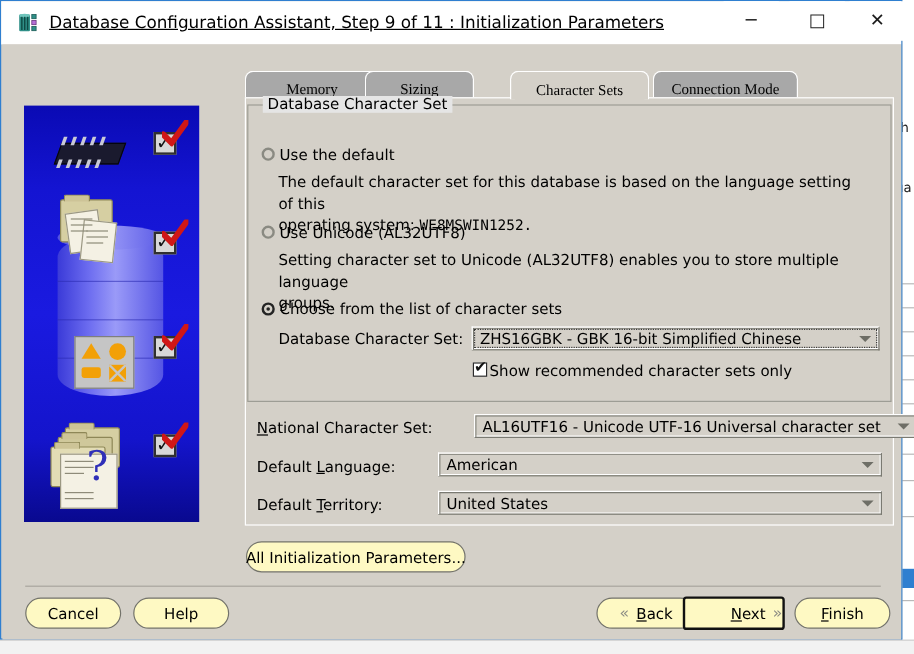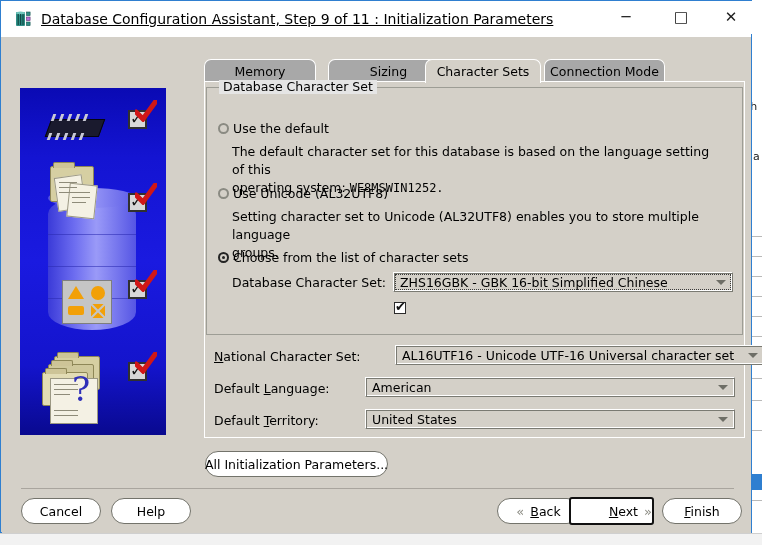--- a/index.html
+++ b/index.html
@@ -79,26 +79,26 @@
   
   #art-q{position:absolute;left:30px;top:268px;width:76px;height:66px;}
   #art-q .qmark{position:absolute;left:22px;top:16px;font-size:34px;color:#2f2fb8;font-family:"DejaVu Serif","Liberation Serif",serif;line-height:34px;}
 
   
   #tabstrip{position:absolute;left:203px;top:58px;width:541px;height:23px;}
   .tab{
     position:absolute;top:0;height:23px;box-sizing:border-box;
     background:#a8a8a8;border:1px solid #ffffff;border-bottom:none;
     border-radius:7px 7px 0 0;
-    display:flex;align-items:center;justify-content:center;
-    font-size:12.5px;color:#000000;cursor:default;white-space:nowrap;
+    display:flex;align-items:flex-end;justify-content:center;
+    font-size:12.5px;color:#000000;cursor:default;white-space:nowrap;font-family:Liberation Serif, serif;
   }
   .tab.active{background:#d4d0c8;border-color:#ffffff;height:24px;z-index:3;}
   #tab-memory{left:0px;width:112px;}
-  #tab-sizing{left:124px;width:121px;}
+  #tab-sizing{left:100px;width:91px;}
   #tab-charsets{left:221px;width:116px;}
   #tab-connmode{left:340px;width:121px;}
 
   
   #panel{
     position:absolute;left:203px;top:80px;width:541px;height:357px;
     background:#d4d0c8;border:1px solid #ffffff;box-sizing:border-box;
   }
 
   
@@ -129,21 +129,21 @@
   .combo .arrow{position:absolute;right:6px;top:7px;width:0;height:0;
     border-left:5px solid transparent;border-right:5px solid transparent;border-top:5px solid #6e6e66;}
   .combo.focus{outline:1px dotted #3a3a3a;outline-offset:-3px;}
 
   .checkbox{position:absolute;width:12px;height:12px;background:#ffffff;border:1px solid #2b2b2b;box-sizing:border-box;}
   .checkbox .tick{position:absolute;left:0px;top:-3px;font-size:13px;line-height:13px;color:#111111;}
 
   
   .btn{
     position:absolute;height:26px;box-sizing:border-box;
-    background:#ffffff;border:1px solid #73736b;border-radius:13px;
+    background:#fef9c3;border:1px solid #73736b;border-radius:13px;
     display:flex;align-items:center;justify-content:center;gap:6px;
     font-size:12.5px;color:#000000;cursor:default;white-space:nowrap;
   }
   .btn.default{border:2px solid #111111;border-radius:3px;justify-content:flex-end;}
   #btn-allparams{left:204px;top:450px;width:183px;height:26px;}
   #sep-line{position:absolute;left:20px;top:487px;width:713px;height:1px;background:#a9a59e;}
   #btn-cancel{left:20px;top:497px;width:80px;}
   #btn-help{left:110px;top:497px;width:80px;}
   #btn-back{left:496px;top:497px;width:83px;}
   #btn-next{left:568px;top:496px;width:85px;height:28px;}
@@ -345,20 +345,21 @@
 
   <div class="lbl" style="left:231px;top:274px;">Database Character Set:</div>
   <div class="combo focus" style="left:392px;top:271px;width:340px;">
     <div class="val">ZHS16GBK - GBK 16-bit Simplified Chinese</div>
     <div class="arrow"></div>
   </div>
 
   <div class="checkbox" style="left:393px;top:301px;">
     <span class="tick">✔</span>
   </div>
+  <div class="lbl" style="left:407px;top:300px;">Show recommended character sets only</div>
 
   <div class="lbl" style="left:213px;top:348px;"><span class="mnem">N</span>ational Character Set:</div>
   <div class="combo" style="left:364px;top:344px;width:370px;margin-left:30px;">
     <div class="val">AL16UTF16 - Unicode UTF-16 Universal character set</div>
     <div class="arrow"></div>
   </div>
 
   <div class="lbl" style="left:213px;top:380px;">Default <span class="mnem">L</span>anguage:</div>
   <div class="combo" style="left:364px;top:376px;width:370px;">
     <div class="val">American</div>

